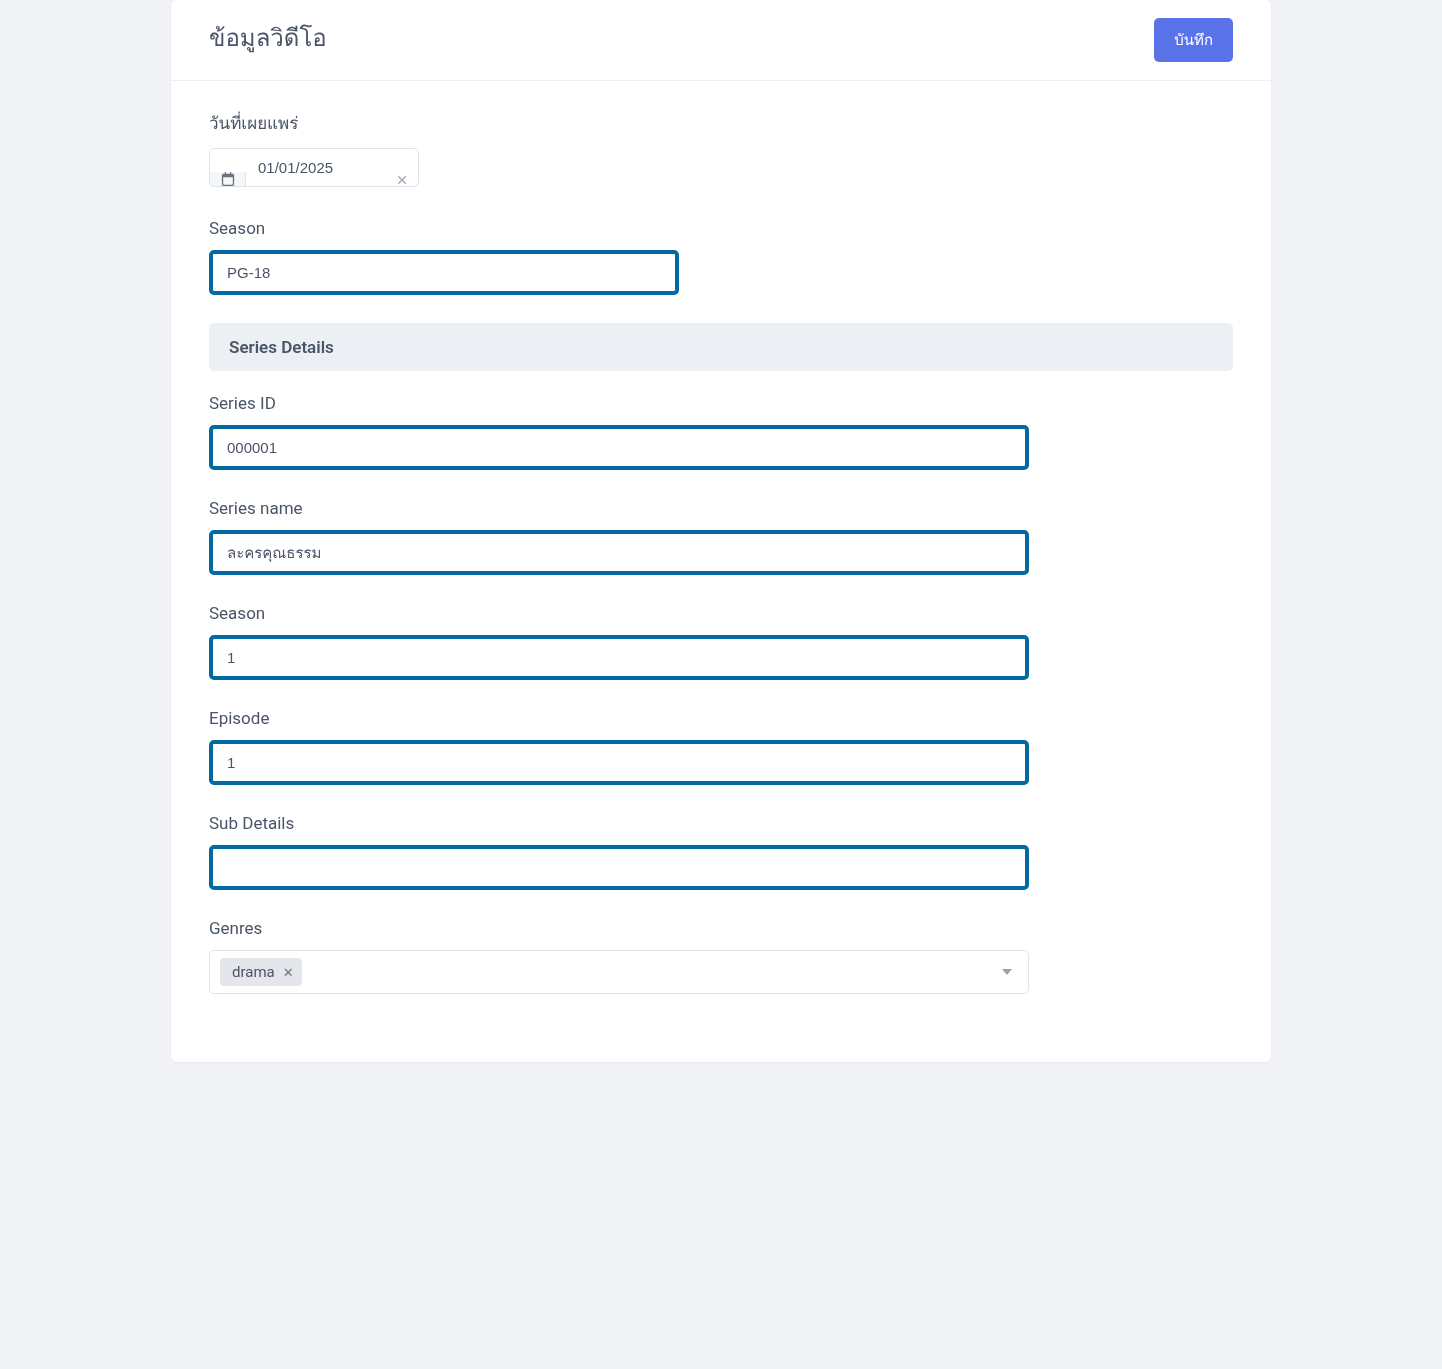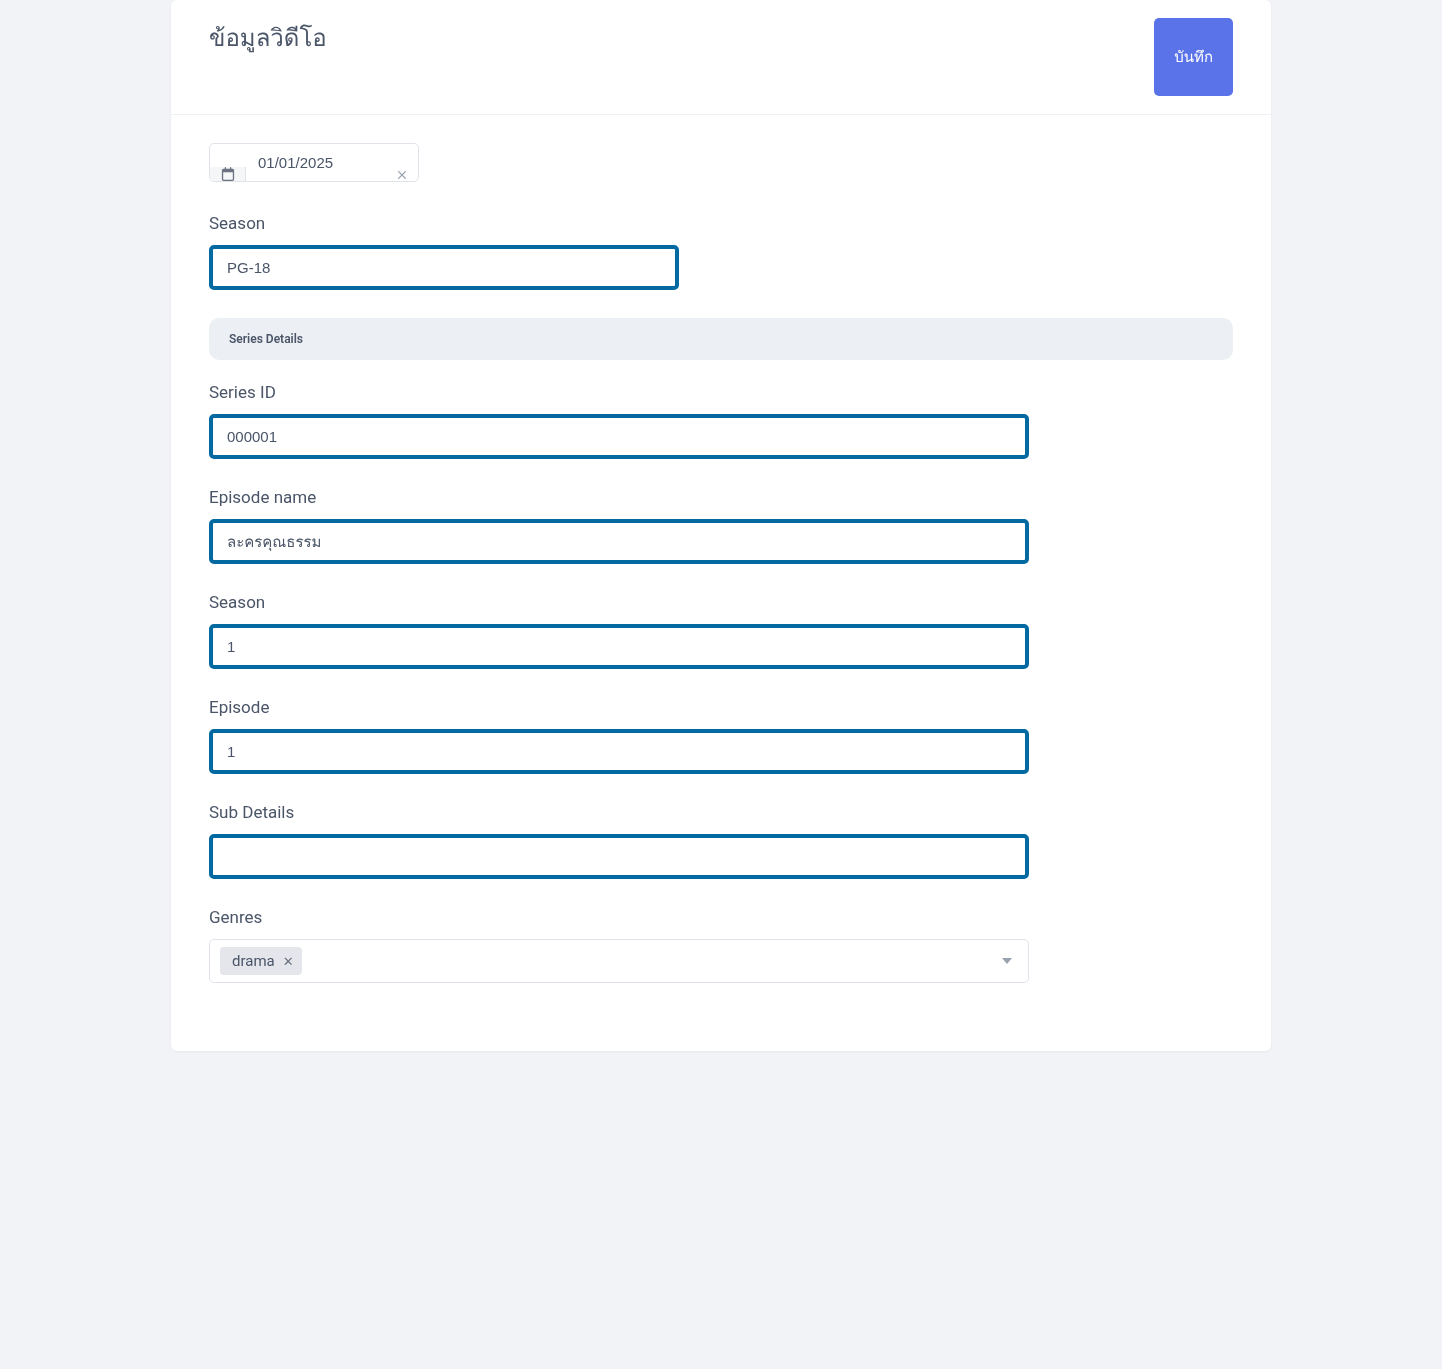--- a/index.html
+++ b/index.html
@@ -26,21 +26,21 @@
   .card-title{
     font-size:24px;
     font-weight:400;
     color:#4a5568;
   }
   .btn-primary{
     background:#5b73e8;
     color:#fff;
     border:none;
     border-radius:5px;
-    padding:27px 20px;
+    padding:10px 20px;
     font-size:15px;
     cursor:pointer;
   }
   .card-body{
     padding:28px 38px 40px;
   }
   .form-group{
     margin-bottom:28px;
   }
   .form-label{
@@ -88,23 +88,23 @@
     border:none;
     width:32px;
     color:#9aa2af;
     cursor:pointer;
     font-size:16px;
     display:flex;align-items:center;justify-content:center;
   }
   .rating-wrap{max-width:470px;}
   .section-header{
     background:#eceff3;
-    border-radius:10px;
+    border-radius:5px;
     padding:14px 20px;
-    font-size:12px;
+    font-size:17px;
     font-weight:600;
     color:#4a5568;
     margin:28px 0 22px;
   }
   .series-wrap{max-width:820px;}
   .tag-select{
     border:1px solid #e0e4ea;
     border-radius:5px;
     padding:6px 10px;
     display:flex;
@@ -141,20 +141,21 @@
 <div class="card">
 
   <div class="card-header">
     <h1 class="card-title">ข้อมูลวิดีโอ</h1>
     <button class="btn-primary">บันทึก</button>
   </div>
 
   <div class="card-body">
 
     <div class="form-group">
+      <label class="form-label">วันที่เผยแพร่</label>
       <div class="date-group">
         <span class="date-icon-box">
           <svg width="14" height="14" viewBox="0 0 448 512" fill="currentColor">
               <path d="M152 24c0-13.3-10.7-24-24-24S104 10.7 104 24V64H64C28.7 64 0 92.7 0 128v16 48 256c0 35.3 28.7 64 64 64H384c35.3 0 64-28.7 64-64V192 144 128c0-35.3-28.7-64-64-64H344V24c0-13.3-10.7-24-24-24s-24 10.7-24 24V64H152V24zM48 192H400V448c0 8.8-7.2 16-16 16H64c-8.8 0-16-7.2-16-16V192z"></path>
             </svg>
         </span>
         <input class="date-field" value="01/01/2025" style="">
         <button class="date-clear">
           <svg width="12" height="12" viewBox="0 0 16 16" fill="none" stroke="currentColor" stroke-width="1.5">
               <path d="M3 3l10 10M13 3L3 13"></path>
@@ -169,21 +170,21 @@
     </div>
 
     <div class="section-header">Series Details</div>
 
     <div class="form-group series-wrap">
       <label class="form-label">Series ID</label>
       <input class="form-control" value="000001" style="">
     </div>
 
     <div class="form-group series-wrap">
-      <label class="form-label">Episode name</label>
+      <label class="form-label">Series name</label>
       <input class="form-control" value="ละครคุณธรรม" style="">
     </div>
 
     <div class="form-group series-wrap">
       <label class="form-label">Season</label>
       <input class="form-control" value="1" style="">
     </div>
 
     <div class="form-group series-wrap">
       <label class="form-label">Episode</label>

